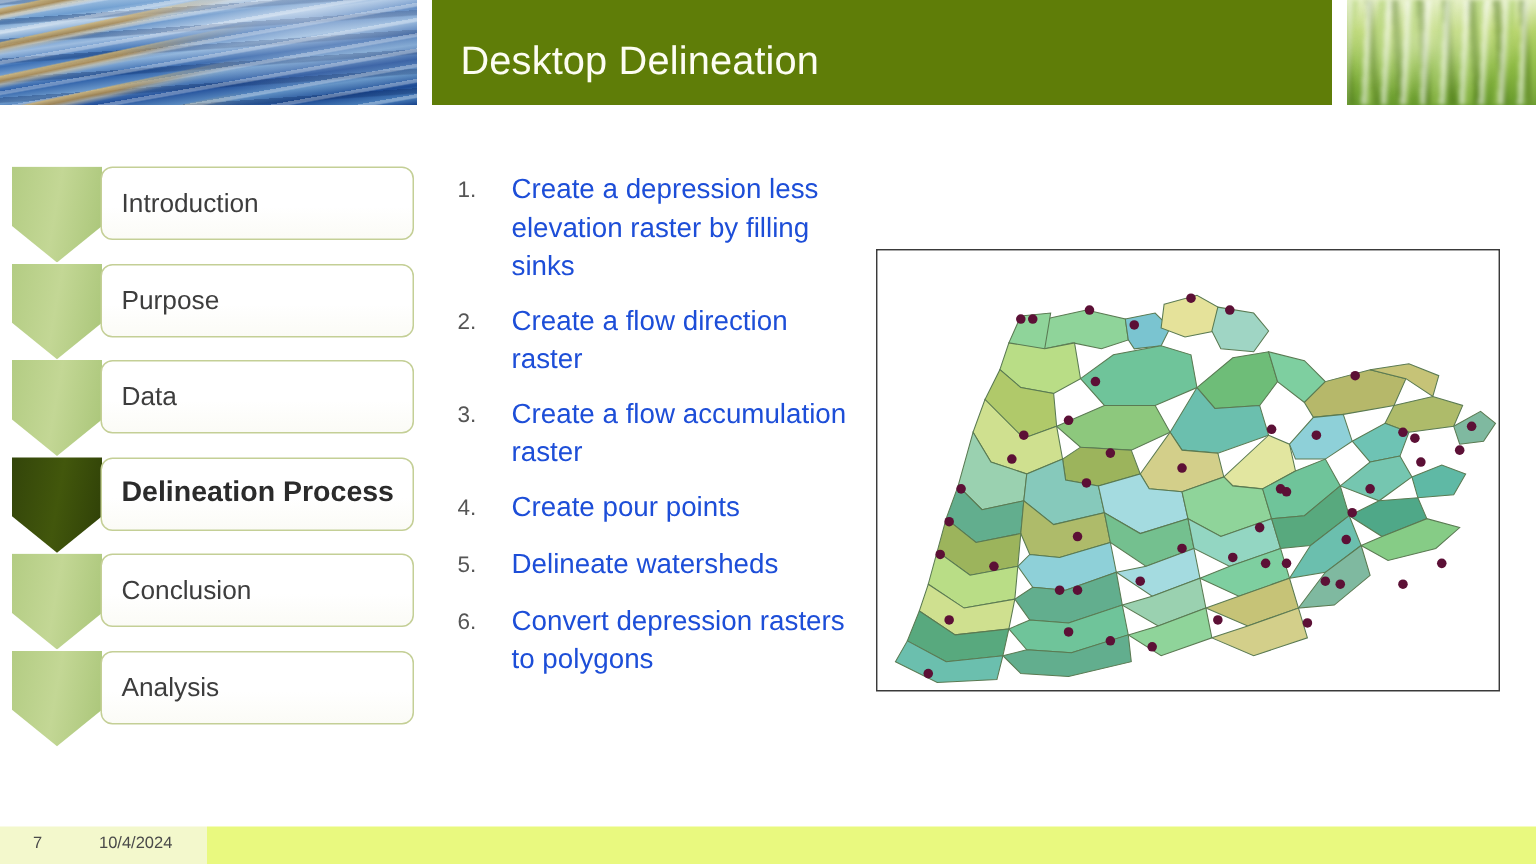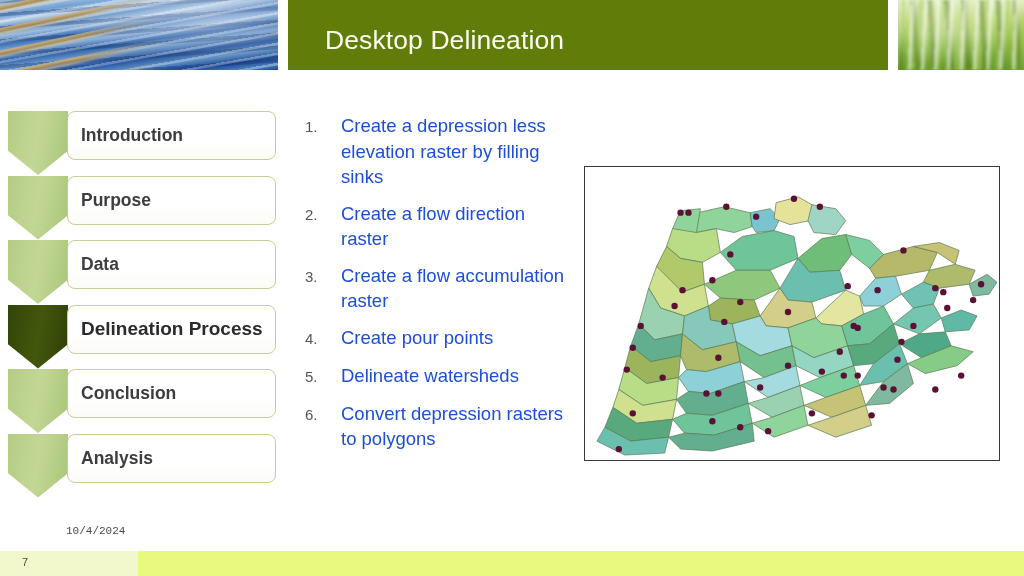--- a/index.html
+++ b/index.html
@@ -74,21 +74,21 @@
     width: 600px; height: 70px;
     background: #5f7d08;
     display: flex;
     align-items: center;
   }
   #title-text {
     color: #fdfdf2;
     font-size: 26.5px;
     font-weight: 400;
     letter-spacing: 0.1px;
-    padding-left: 37px;
+    padding-left: 19px;
     padding-top: 11px;
     white-space: nowrap;
   }
 
   
   #grass-image {
     position: absolute;
     left: 898px; top: 0;
     width: 126px; height: 70px;
     overflow: hidden;
@@ -144,21 +144,21 @@
     border-radius: 8px;
     background: linear-gradient(to bottom, #ffffff 0%, #ffffff 55%, #fbfbf6 100%);
     box-sizing: border-box;
     display: flex;
     align-items: center;
     padding-left: 13px;
   }
   .nav-label {
     font-size: 17.5px;
     color: #3d3d3d;
-    font-weight: 700;
+    font-weight: 400;
     white-space: nowrap;
   }
   .nav-row.active .nav-label {
     font-weight: bold;
     font-size: 19px;
     color: #2b2b2b;
   }
 
   
   #steps-list {
@@ -211,24 +211,23 @@
     background: #e9f97f;
   }
   #slide-number {
     position: absolute;
     left: 22px; top: 556px;
     font-size: 11px;
     color: #4a4a4a;
   }
   #slide-date {
     position: absolute;
-    left: 66px; top: 525px;
+    left: 66px; top: 556px;
     font-size: 11px;
     color: #4a4a4a;
-    font-family: Liberation Mono, monospace;
   }
 </style>
 </head>
 <body>
 
 <div id="top-band">
 
   <div id="water-image">
     <div class="w-layer w-base"></div>
     <div class="w-layer w-ripple"></div>

